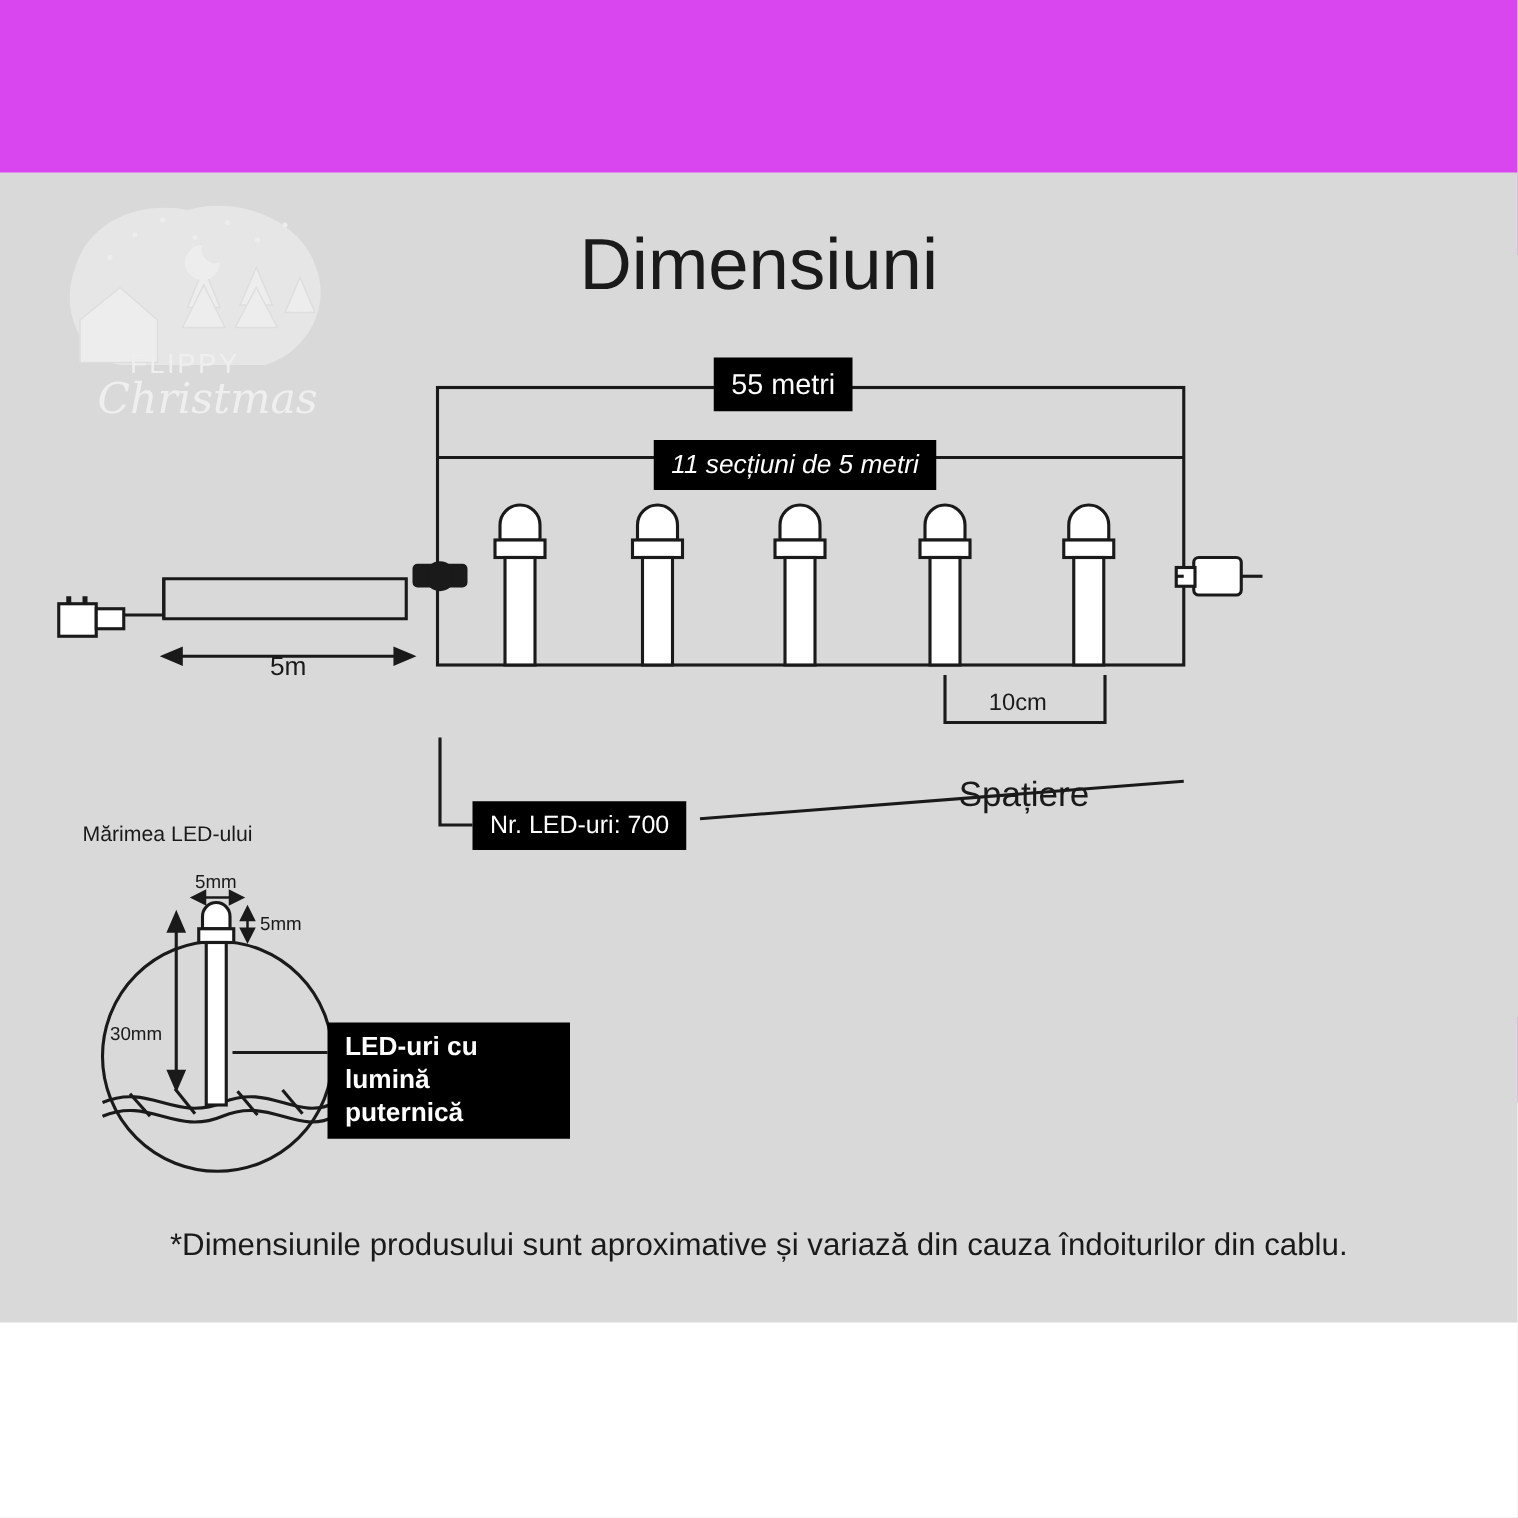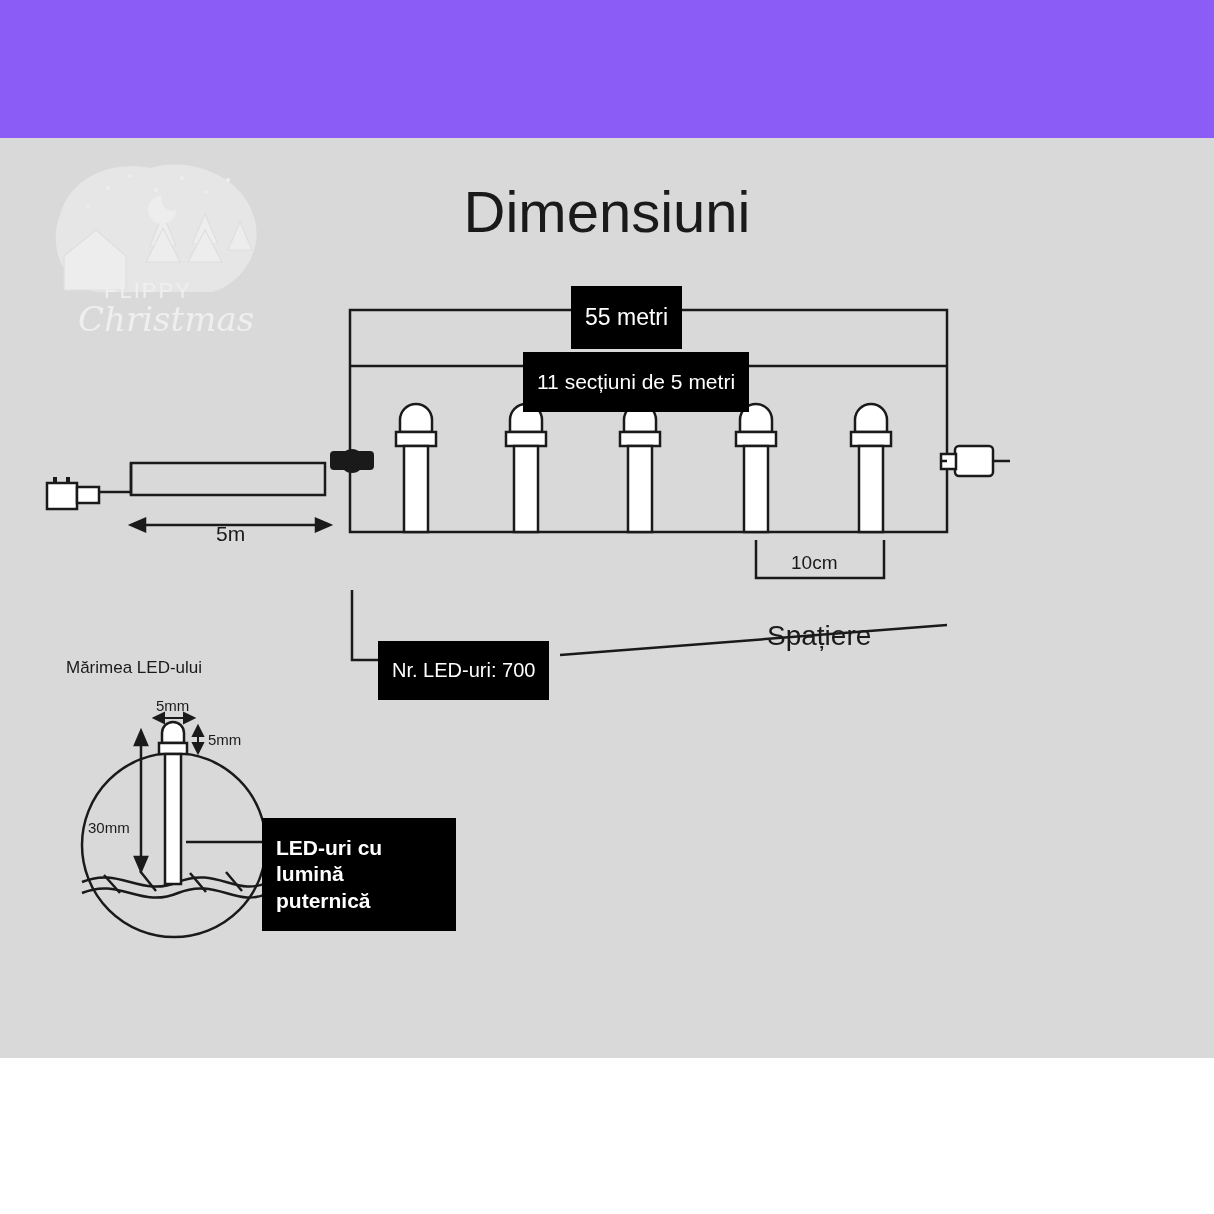--- a/index.html
+++ b/index.html
@@ -10,21 +10,21 @@
   body {
     width: 1214px;
     height: 1214px;
     font-family: "Liberation Sans", sans-serif;
     overflow: hidden;
   }
   #stage {
     position: relative;
     width: 1214px;
     height: 882px;
-    background: #8b5cf6;
+    background: #d946ef;
   }
   
   .panel {
     position: absolute;
     left: 0;
     top: 138px;
     width: 1214px;
     height: 920px;
     background: #d9d9d9;
   }
@@ -46,27 +46,27 @@
     color: #1a1a1a;
     letter-spacing: 0px;
   }
   
   .chip {
     position: absolute;
     background: #000000;
     color: #ffffff;
     font-size: 21px;
     line-height: 1.25;
-    padding: 17px 14px;
+    padding: 7px 14px;
     white-space: pre-line;
     box-sizing: border-box;
   }
   .chip.center { text-align: center; }
   #chip-55 { left: 571px; top: 286px; font-size: 23px; }
-  #chip-sections { left: 523px; top: 352px; font-size: 21px; }
+  #chip-sections { left: 523px; top: 352px; font-size: 21px; font-style: italic; }
   #chip-connect { left: 1014px; top: 419px; font-size: 21px; width: 162px; }
   #chip-leds { left: 378px; top: 641px; font-size: 20px; }
   #chip-bright { left: 262px; top: 818px; font-size: 21px; width: 194px; font-weight: bold; }
   
   .plain {
     position: absolute;
     color: #1a1a1a;
     font-size: 23px;
   }
   #lbl-5m { left: 216px; top: 522px; font-size: 21px; }
@@ -272,14 +272,15 @@
 puternică</div>
 
   <div class="plain" id="lbl-5m">5m</div>
   <div class="plain" id="lbl-10cm">10cm</div>
   <div class="plain" id="lbl-spatiere">Spațiere</div>
   <div class="plain" id="lbl-marimea">Mărimea LED-ului</div>
   <div class="plain" id="lbl-5mm-top">5mm</div>
   <div class="plain" id="lbl-5mm-right">5mm</div>
   <div class="plain" id="lbl-30mm">30mm</div>
 
+  <div class="footnote">*Dimensiunile produsului sunt aproximative și variază din cauza îndoiturilor din cablu.</div>
 
 </div>
 
 </body></html>

